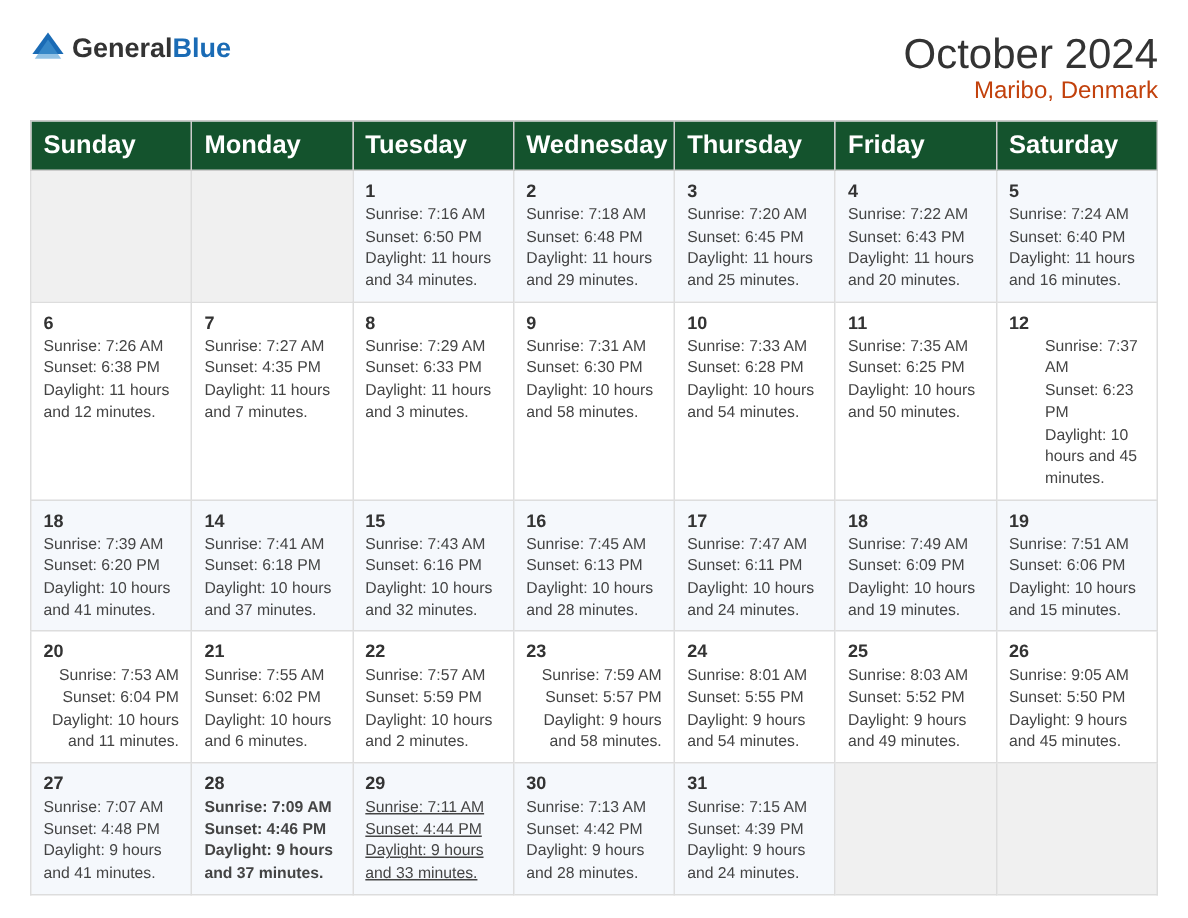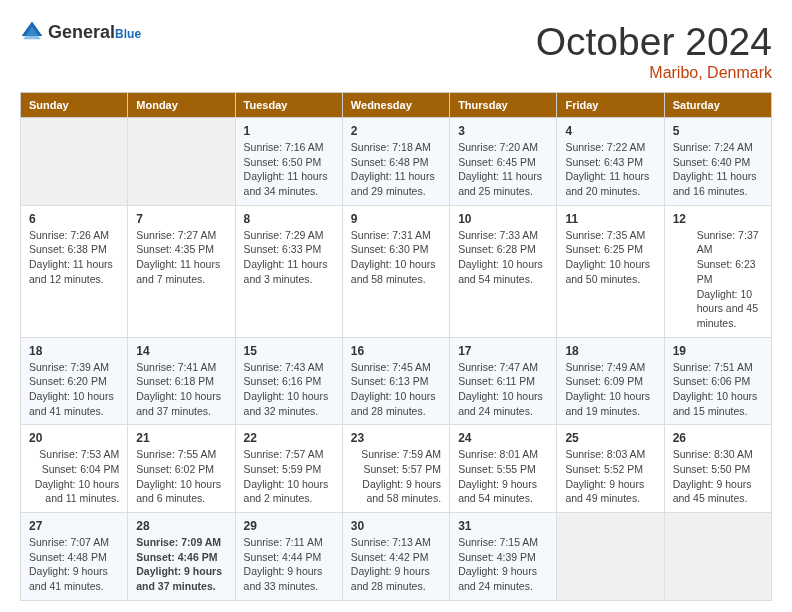--- a/index.html
+++ b/index.html
@@ -22,37 +22,37 @@
       gap: 4px;
     }
     .logo-icon {
       width: 24px;
       height: 24px;
     }
     .title-block {
       text-align: right;
     }
     .month-title {
-      font-size: 39px;
+      font-size: 28px;
       font-weight: normal;
       color: #333;
     }
     .location-title {
       font-size: 16px;
       color: #c2410c;
     }
     table {
       width: 100%;
       border-collapse: collapse;
       table-layout: fixed;
     }
     thead tr th {
-      background-color: #a16207;
+      background-color: #14532d;
       color: #fff;
-      font-size: 11px;
+      font-size: 17px;
       font-weight: bold;
       padding: 6px 8px;
       text-align: left;
       border: 1px solid #ccc;
     }
     tbody tr td {
       vertical-align: top;
       font-size: 11px;
       color: #333;
       padding: 6px 8px;
@@ -83,21 +83,21 @@
 </head>
 <body>
 
 <div class="header">
   <div class="logo">
     <svg class="logo-icon" viewBox="0 0 30 30" xmlns="http://www.w3.org/2000/svg">
       <polygon points="15,2 28,20 2,20" fill="#1a6bb5"></polygon>
       <polygon points="15,8 26,24 4,24" fill="#4a9ad4" opacity="0.6"></polygon>
     </svg>
     <div>
-      <span style="font-size:18px;font-weight:bold;color:#333;">General</span><span style="font-size:12px;font-weight:bold;color:#1a6bb5;">Blue</span>
+      <span style="font-size:18px;font-weight:bold;color:#333;">General</span><span style="font-size:18px;font-weight:bold;color:#1a6bb5;">Blue</span>
     </div>
   </div>
   <div class="title-block">
     <div class="month-title">October 2024</div>
     <div class="location-title">Maribo, Denmark</div>
   </div>
 </div>
 
 <table>
   <thead>
@@ -266,41 +266,41 @@
 Daylight: 9 hours and 54 minutes.</div>
         </td>
         <td>
           <span class="day-num">25</span>
           <div class="day-info" style="white-space: pre-line;">Sunrise: 8:03 AM
 Sunset: 5:52 PM
 Daylight: 9 hours and 49 minutes.</div>
         </td>
         <td>
           <span class="day-num">26</span>
-          <div class="day-info" style="white-space: pre-line;">Sunrise: 8:30 AM
+          <div class="day-info" style="white-space: pre-line;">Sunrise: 9:05 AM
 Sunset: 5:50 PM
 Daylight: 9 hours and 45 minutes.</div>
         </td>
       </tr>
       <tr>
         <td>
           <span class="day-num">27</span>
           <div class="day-info" style="white-space: pre-line;">Sunrise: 7:07 AM
 Sunset: 4:48 PM
 Daylight: 9 hours and 41 minutes.</div>
         </td>
         <td>
           <span class="day-num">28</span>
           <div class="day-info" style="white-space: pre-line; font-weight: bold;">Sunrise: 7:09 AM
 Sunset: 4:46 PM
 Daylight: 9 hours and 37 minutes.</div>
         </td>
         <td>
           <span class="day-num">29</span>
-          <div class="day-info" style="white-space: pre-line;">Sunrise: 7:11 AM
+          <div class="day-info" style="white-space: pre-line; text-decoration: underline;">Sunrise: 7:11 AM
 Sunset: 4:44 PM
 Daylight: 9 hours and 33 minutes.</div>
         </td>
         <td>
           <span class="day-num">30</span>
           <div class="day-info" style="white-space: pre-line;">Sunrise: 7:13 AM
 Sunset: 4:42 PM
 Daylight: 9 hours and 28 minutes.</div>
         </td>
         <td>

